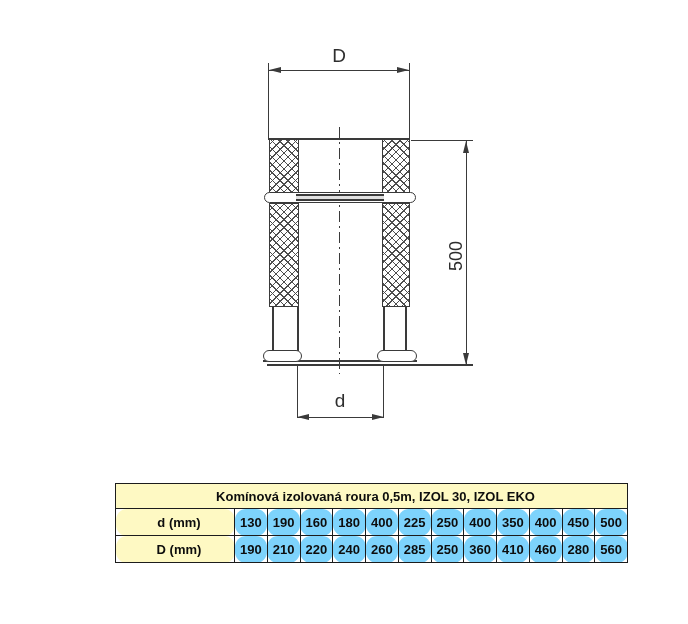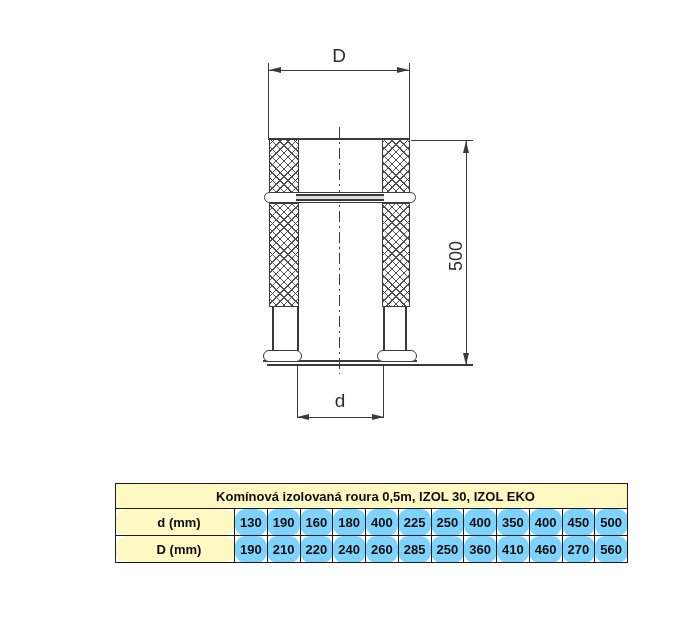--- a/index.html
+++ b/index.html
@@ -133,19 +133,19 @@
         <td>190</td>
         <td>210</td>
         <td>220</td>
         <td>240</td>
         <td>260</td>
         <td>285</td>
         <td>250</td>
         <td>360</td>
         <td>410</td>
         <td>460</td>
-        <td>270</td>
+        <td>280</td>
         <td>560</td>
       </tr>
     </tbody>
   </table>
 
 </div>
 
 </body></html>

